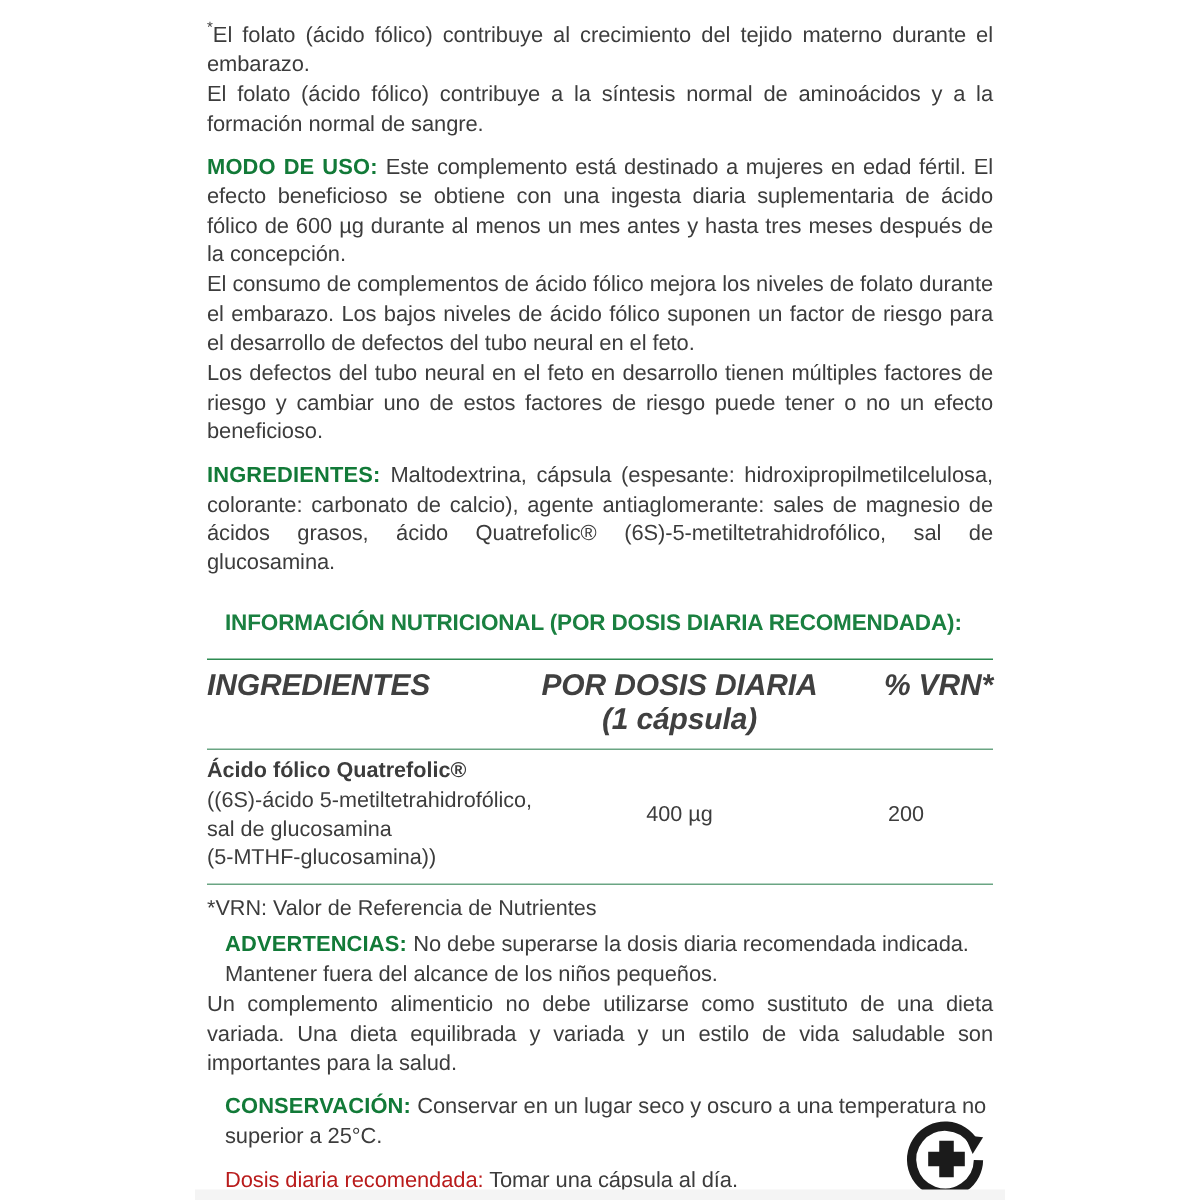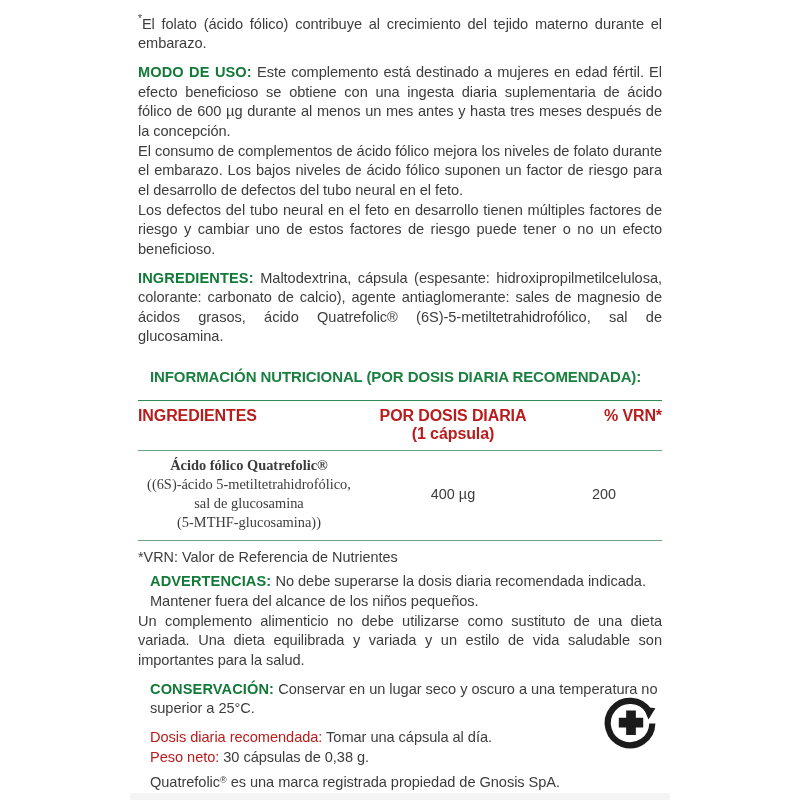--- a/index.html
+++ b/index.html
@@ -97,48 +97,48 @@
   table.nutri {
     width: 100%;
     border-collapse: collapse;
     table-layout: fixed;
   }
   table.nutri col.c1 { width: 222px; }
   table.nutri col.c2 { width: 186px; }
   table.nutri col.c3 { width: 116px; }
 
   table.nutri th {
-    font-size: 16px;
-    font-weight: bold;
-    color: #b91c1c;
+    font-size: 20px;
+    font-weight: bold;
+    color: #404040;
     padding: 6px 0 7px 0;
     vertical-align: top;
     letter-spacing: -0.1px;
+    font-style: italic;
   }
   th.th-ing { text-align: left; }
   th.th-dose { text-align: center; }
   th.th-vrn { text-align: right; }
 
   .th-sub {
     display: block;
     font-weight: bold;
   }
 
   table.nutri td {
     font-size: 14.4px;
     color: #3c3c3c;
     line-height: 1.33;
     padding: 5px 0 7px 0;
     vertical-align: middle;
   }
   td.td-ing {
-    text-align: center;
+    text-align: left;
     vertical-align: top;
     padding-top: 6px;
-    font-family: Liberation Serif, serif;
   }
   td.td-ing .ing-name {
     font-weight: bold;
     display: block;
   }
   td.td-ing .ing-sub {
     display: block;
   }
   td.td-dose, td.td-vrn {
     text-align: center;
@@ -172,20 +172,21 @@
   }
 </style>
 </head>
 <body>
 
 <div id="label-root">
   <div class="content">
 
     <p class="para"><span class="lead-mark">*</span><span>El folato (ácido fólico) contribuye al crecimiento del tejido materno durante el embarazo.</span></p>
 
+    <p class="para"><span>El folato (ácido fólico) contribuye a la síntesis normal de aminoácidos y a la formación normal de sangre.</span></p>
 
     <div class="block-gap"></div>
 
     <p class="para"><span class="hd">MODO DE USO: </span><span>Este complemento está destinado a mujeres en edad fértil. El efecto beneficioso se obtiene con una ingesta diaria suplementaria de ácido fólico de 600 µg durante al menos un mes antes y hasta tres meses después de la concepción.</span></p>
 
     <p class="para">El consumo de complementos de ácido fólico mejora los niveles de folato durante el embarazo. Los bajos niveles de ácido fólico suponen un factor de riesgo para el desarrollo de defectos del tubo neural en el feto.</p>
 
     <p class="para">Los defectos del tubo neural en el feto en desarrollo tienen múltiples factores de riesgo y cambiar uno de estos factores de riesgo puede tener o no un efecto beneficioso.</p>
 
     <div class="block-gap"></div>

